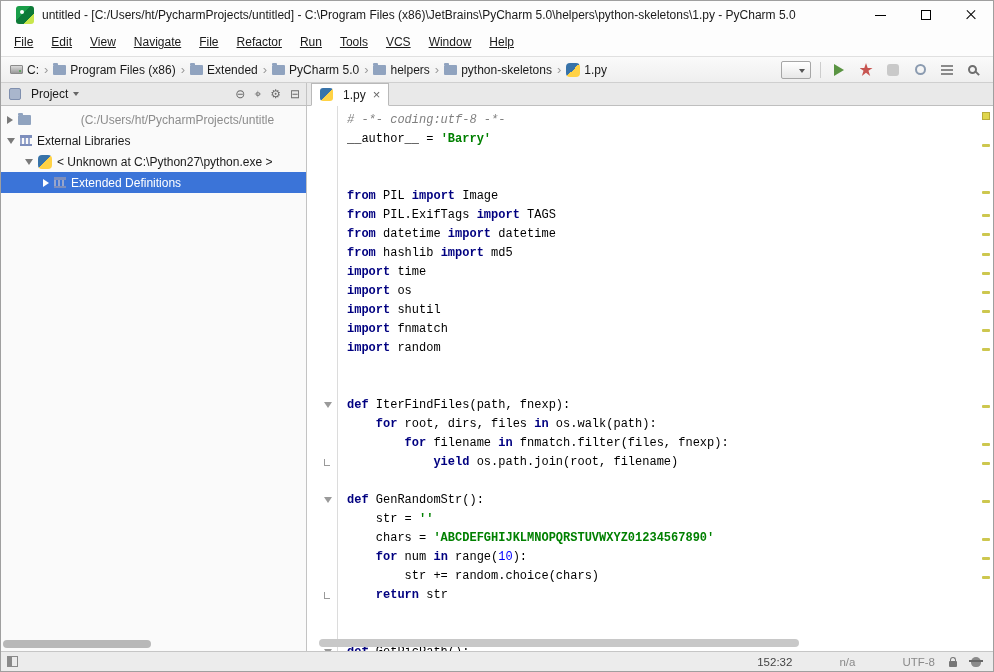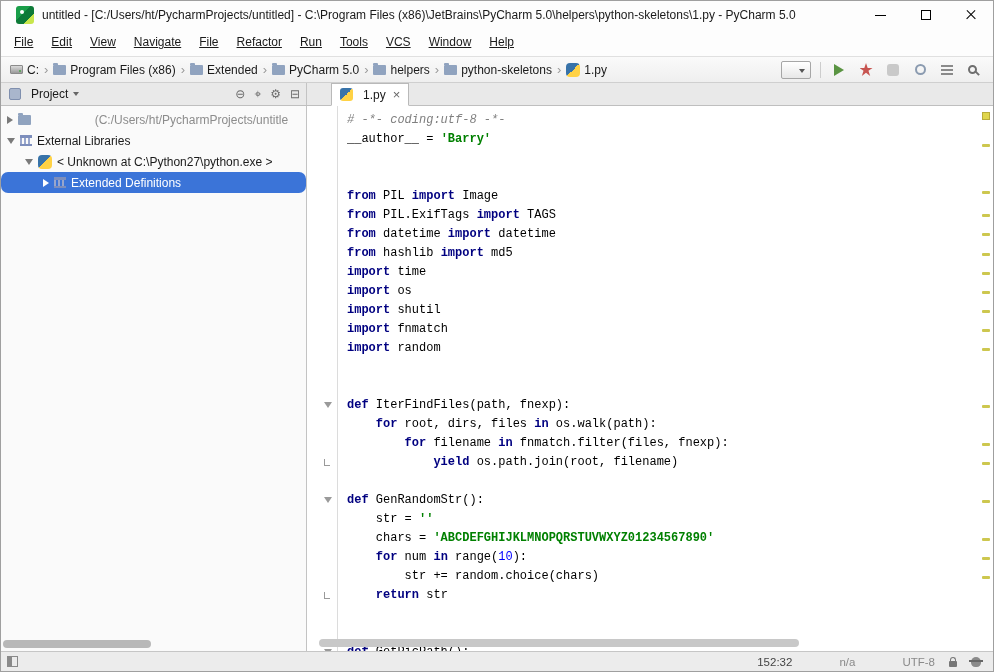--- a/index.html
+++ b/index.html
@@ -43,21 +43,21 @@
   .gi-play { width:0; height:0; border-left:10px solid #5a9442; border-top:6px solid transparent; border-bottom:6px solid transparent; }
   .gi-burst { width:13px; height:13px; background:#c75450;
     clip-path:polygon(50% 0%,63% 38%,100% 38%,69% 59%,82% 100%,50% 75%,18% 100%,31% 59%,0% 38%,37% 38%); }
   .gi-disabled { width:12px; height:12px; background:#c9c9c9; border-radius:3px; }
   .gi-ring { width:11px; height:11px; border:2px solid #8b9bb0; border-radius:50%; }
   .gi-list { width:12px; height:10px; background:repeating-linear-gradient(180deg,#8a8a8a 0 2px,transparent 2px 4px); }
   .gi-magnifier { position:relative; width:9px; height:9px; border:2px solid #6e6e6e; border-radius:50%; margin-right:3px; }
   .gi-magnifier::after { content:''; position:absolute; width:6px; height:2px; background:#6e6e6e; transform:rotate(45deg); right:-5px; bottom:-2px; }
 
   
-  .headerrow { position:absolute; top:82px; left:0; right:0; height:23px; background:#e9e9e9; border-bottom:1px solid #bfbfbf; display:flex;gap:20px; }
+  .headerrow { position:absolute; top:82px; left:0; right:0; height:23px; background:#e9e9e9; border-bottom:1px solid #bfbfbf; display:flex; }
   .proj-header { width:306px; flex:0 0 auto; border-right:1px solid #c3c3c3; display:flex; align-items:center; padding:0 6px 0 8px; }
   .ph-title { margin-left:5px; font-size:12px; }
   .ph-caret { width:0; height:0; border-top:4px solid #666; border-left:3.5px solid transparent; border-right:3.5px solid transparent; margin-left:5px; }
   .flex { flex:1; }
   .ph-icons { display:flex; align-items:center; gap:9px; }
   .ph-icon { font-size:12px; color:#6d6d6d; line-height:1; cursor:default; }
   .tabstrip { flex:1; display:flex; align-items:flex-end; padding-left:4px; }
   .tab { display:inline-flex; align-items:center; gap:5px; height:23px; margin-bottom:-1px; padding:0 8px;
     background:#fff; border:1px solid #b9b9b9; border-bottom:1px solid #fff; }
   .tab-label { font-size:12px; }
@@ -69,21 +69,21 @@
   .tree { padding-top:3px; }
   .tree-row { height:21px; display:flex; align-items:center; white-space:nowrap; overflow:hidden; }
   .tree-row.selected { background:var(--selection); color:#fff; }
   .tree-arrow { width:0; height:0; display:inline-block; margin-right:5px; flex:0 0 auto; }
   .tree-arrow.right { border-left:6px solid #7a7a7a; border-top:4.5px solid transparent; border-bottom:4.5px solid transparent; }
   .tree-arrow.down { border-top:6px solid #7a7a7a; border-left:4.5px solid transparent; border-right:4.5px solid transparent; }
   .tree-row.selected .tree-arrow.right { border-left-color:#fff; }
   .ti { display:inline-block; margin-right:5px; flex:0 0 auto; }
   .tree-label { font-size:12px; }
   .tree-label.bold { font-weight:normal;margin-top:40px; }
-  .tree-suffix { color:#8c8c8c; font-size:12px; margin-left:20px; }
+  .tree-suffix { color:#8c8c8c; font-size:12px; margin-left:6px; }
   .panel-hscroll { position:absolute; bottom:2px; left:0; right:0; height:9px; }
   .panel-hscroll .thumb { position:absolute; left:2px; width:148px; height:8px; background:#b8b8b8; border-radius:4px; }
 
   
   .ic-folder { width:13px; height:10px; background:#90a3bf; border-radius:1px; position:relative; }
   .ic-folder::before { content:''; position:absolute; top:-2px; left:0; width:5px; height:2px; background:#90a3bf; border-radius:1px 1px 0 0; }
   .ic-libs { width:12px; height:11px; border-top:3px solid #7d8ebc; border-bottom:2px solid #7d8ebc;
     background:repeating-linear-gradient(90deg,#98a6cc 0 2px,transparent 2px 4px); }
   .ic-python { width:14px; height:14px; border-radius:4px; background:linear-gradient(135deg,#3873a9 50%,#ffd245 50%); }
   .ic-python.sm { width:13px; height:13px; border-radius:3px; }
@@ -258,21 +258,21 @@
           <div class="tree-row" style="padding-left: 6px;">
             <span class="tree-arrow down"></span>
             <span class="ti ic-libs"></span>
             <span class="tree-label">External Libraries</span>
           </div>
           <div class="tree-row" style="padding-left: 24px;">
             <span class="tree-arrow down"></span>
             <span class="ti ic-python"></span>
             <span class="tree-label">&lt; Unknown at C:\Python27\python.exe &gt;</span>
           </div>
-          <div class="tree-row selected" style="padding-left: 42px; border-radius: 7px;">
+          <div class="tree-row selected" style="padding-left: 42px;">
             <span class="tree-arrow right"></span>
             <span class="ti ic-libs"></span>
             <span class="tree-label">Extended Definitions</span>
           </div>
         </div>
       <div class="panel-hscroll">
           <div class="thumb"></div>
         </div>
     </div>
     <div class="editor">

